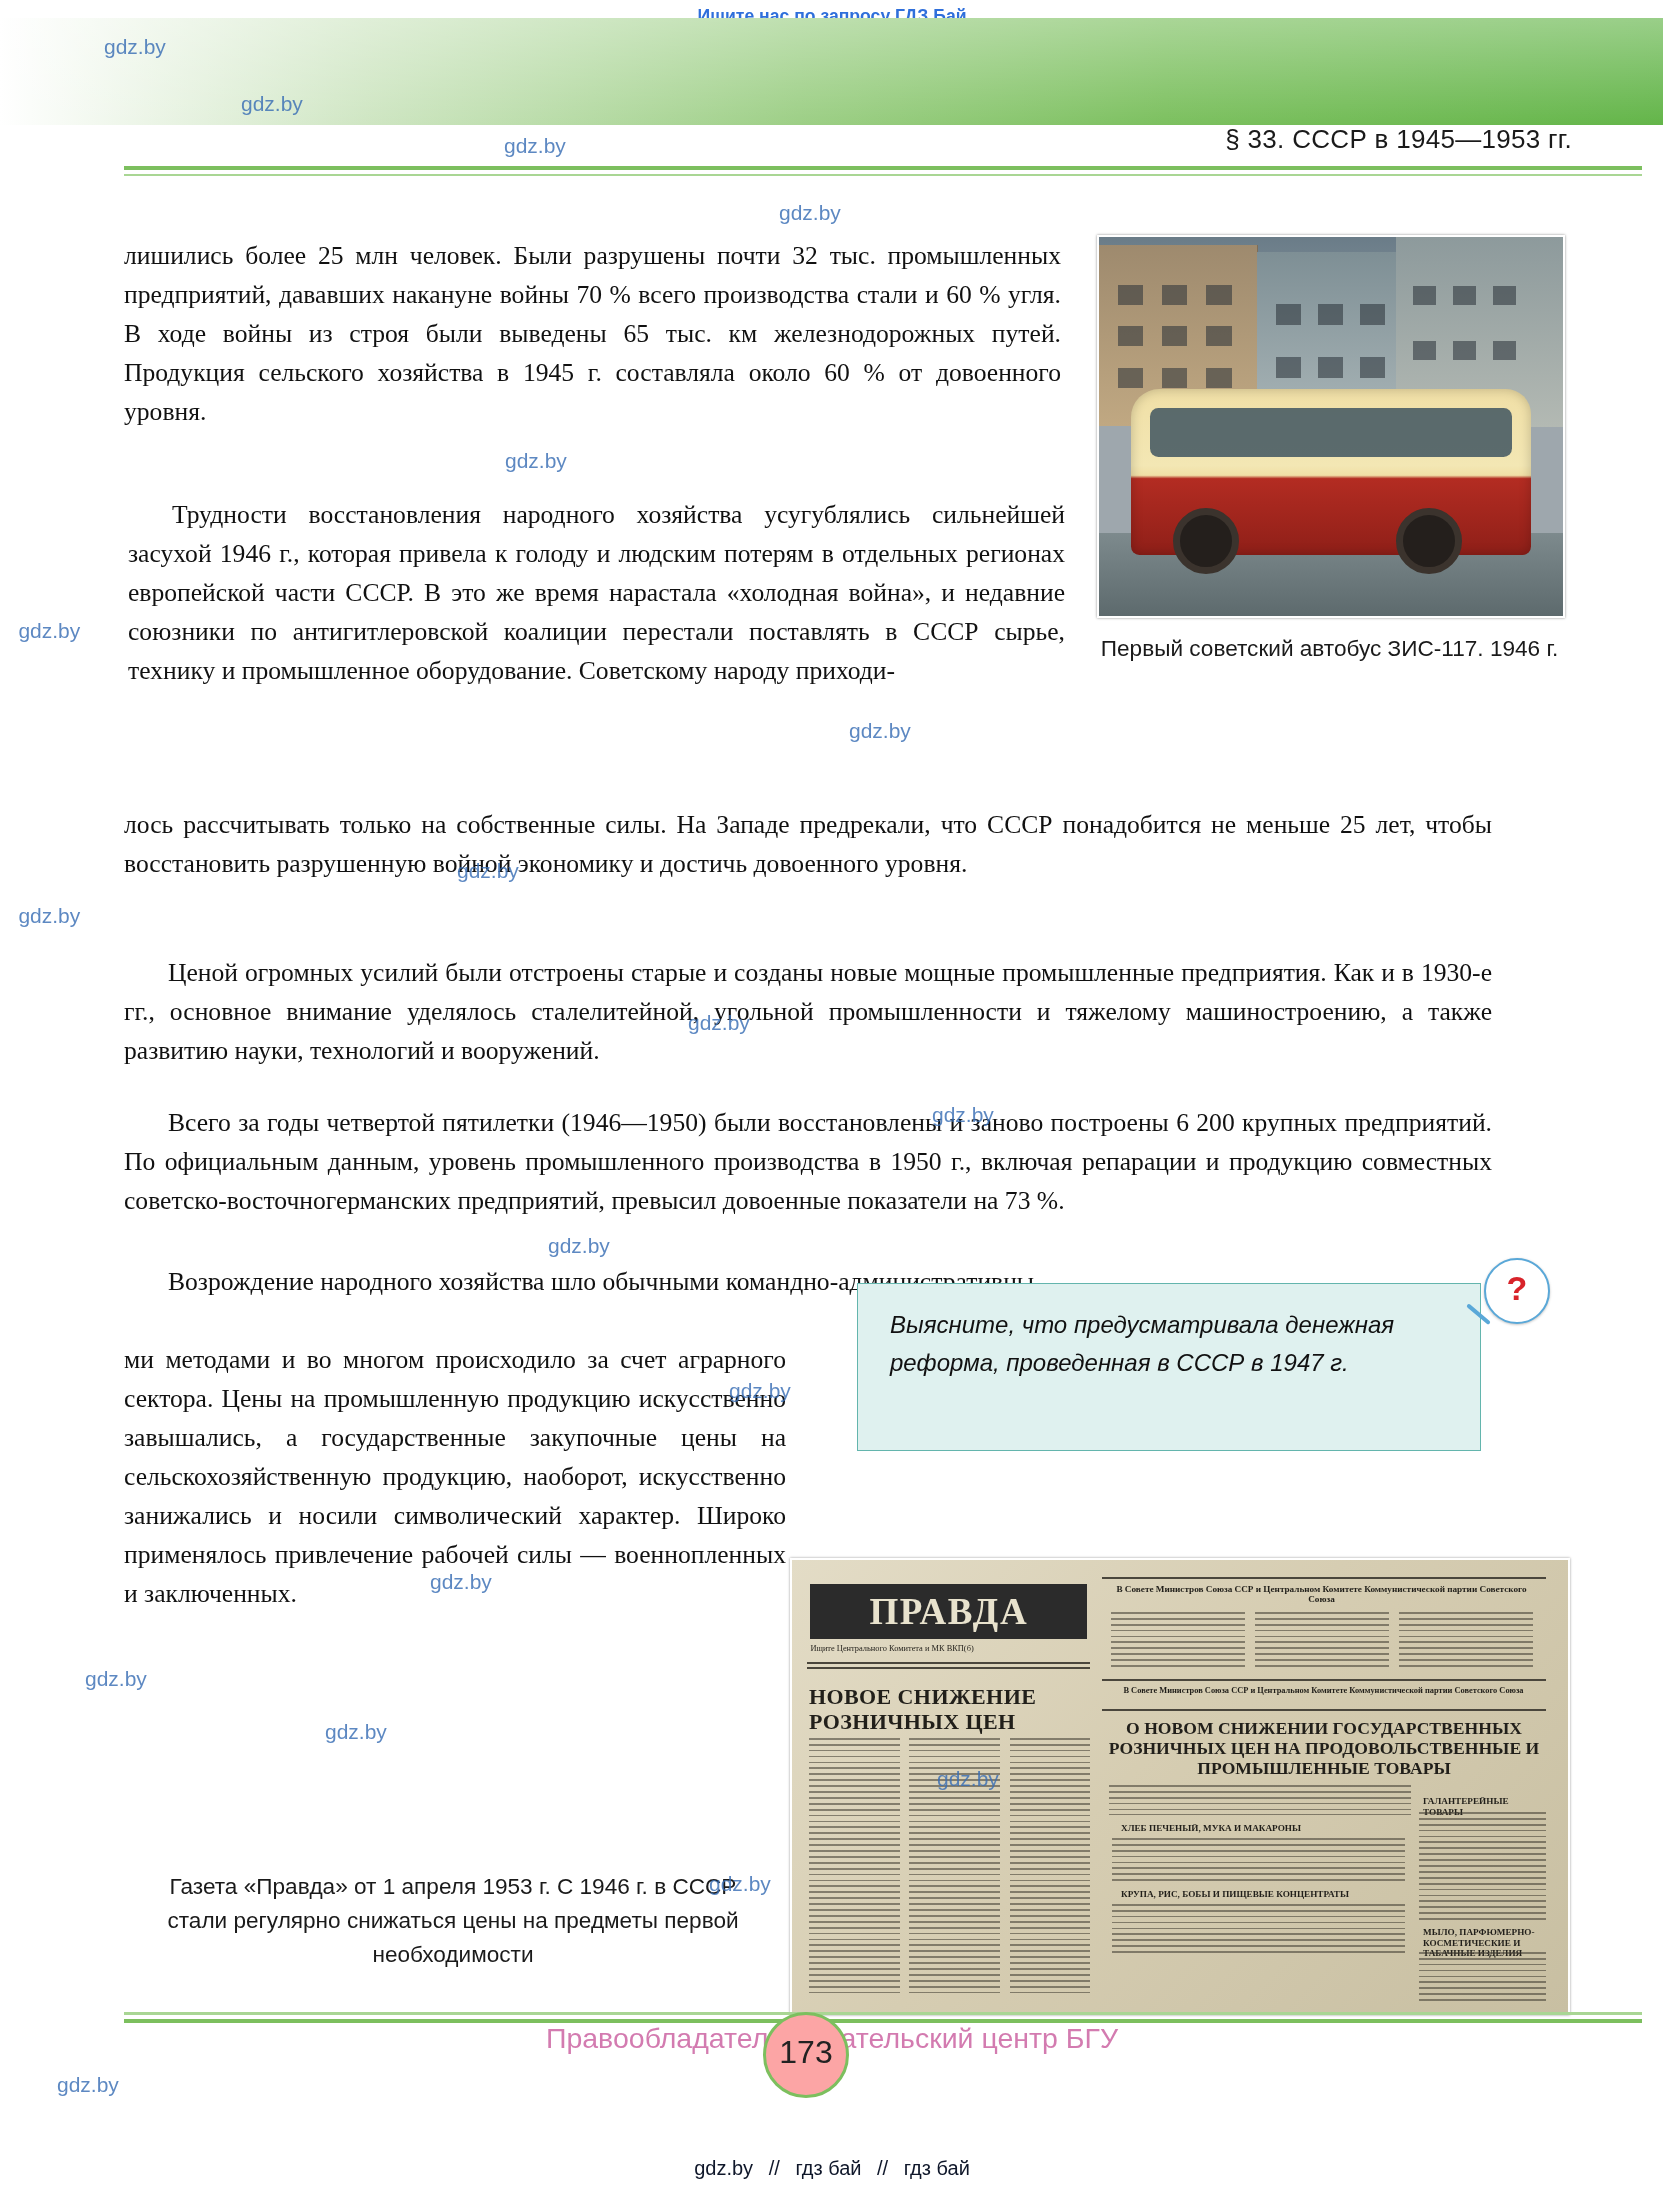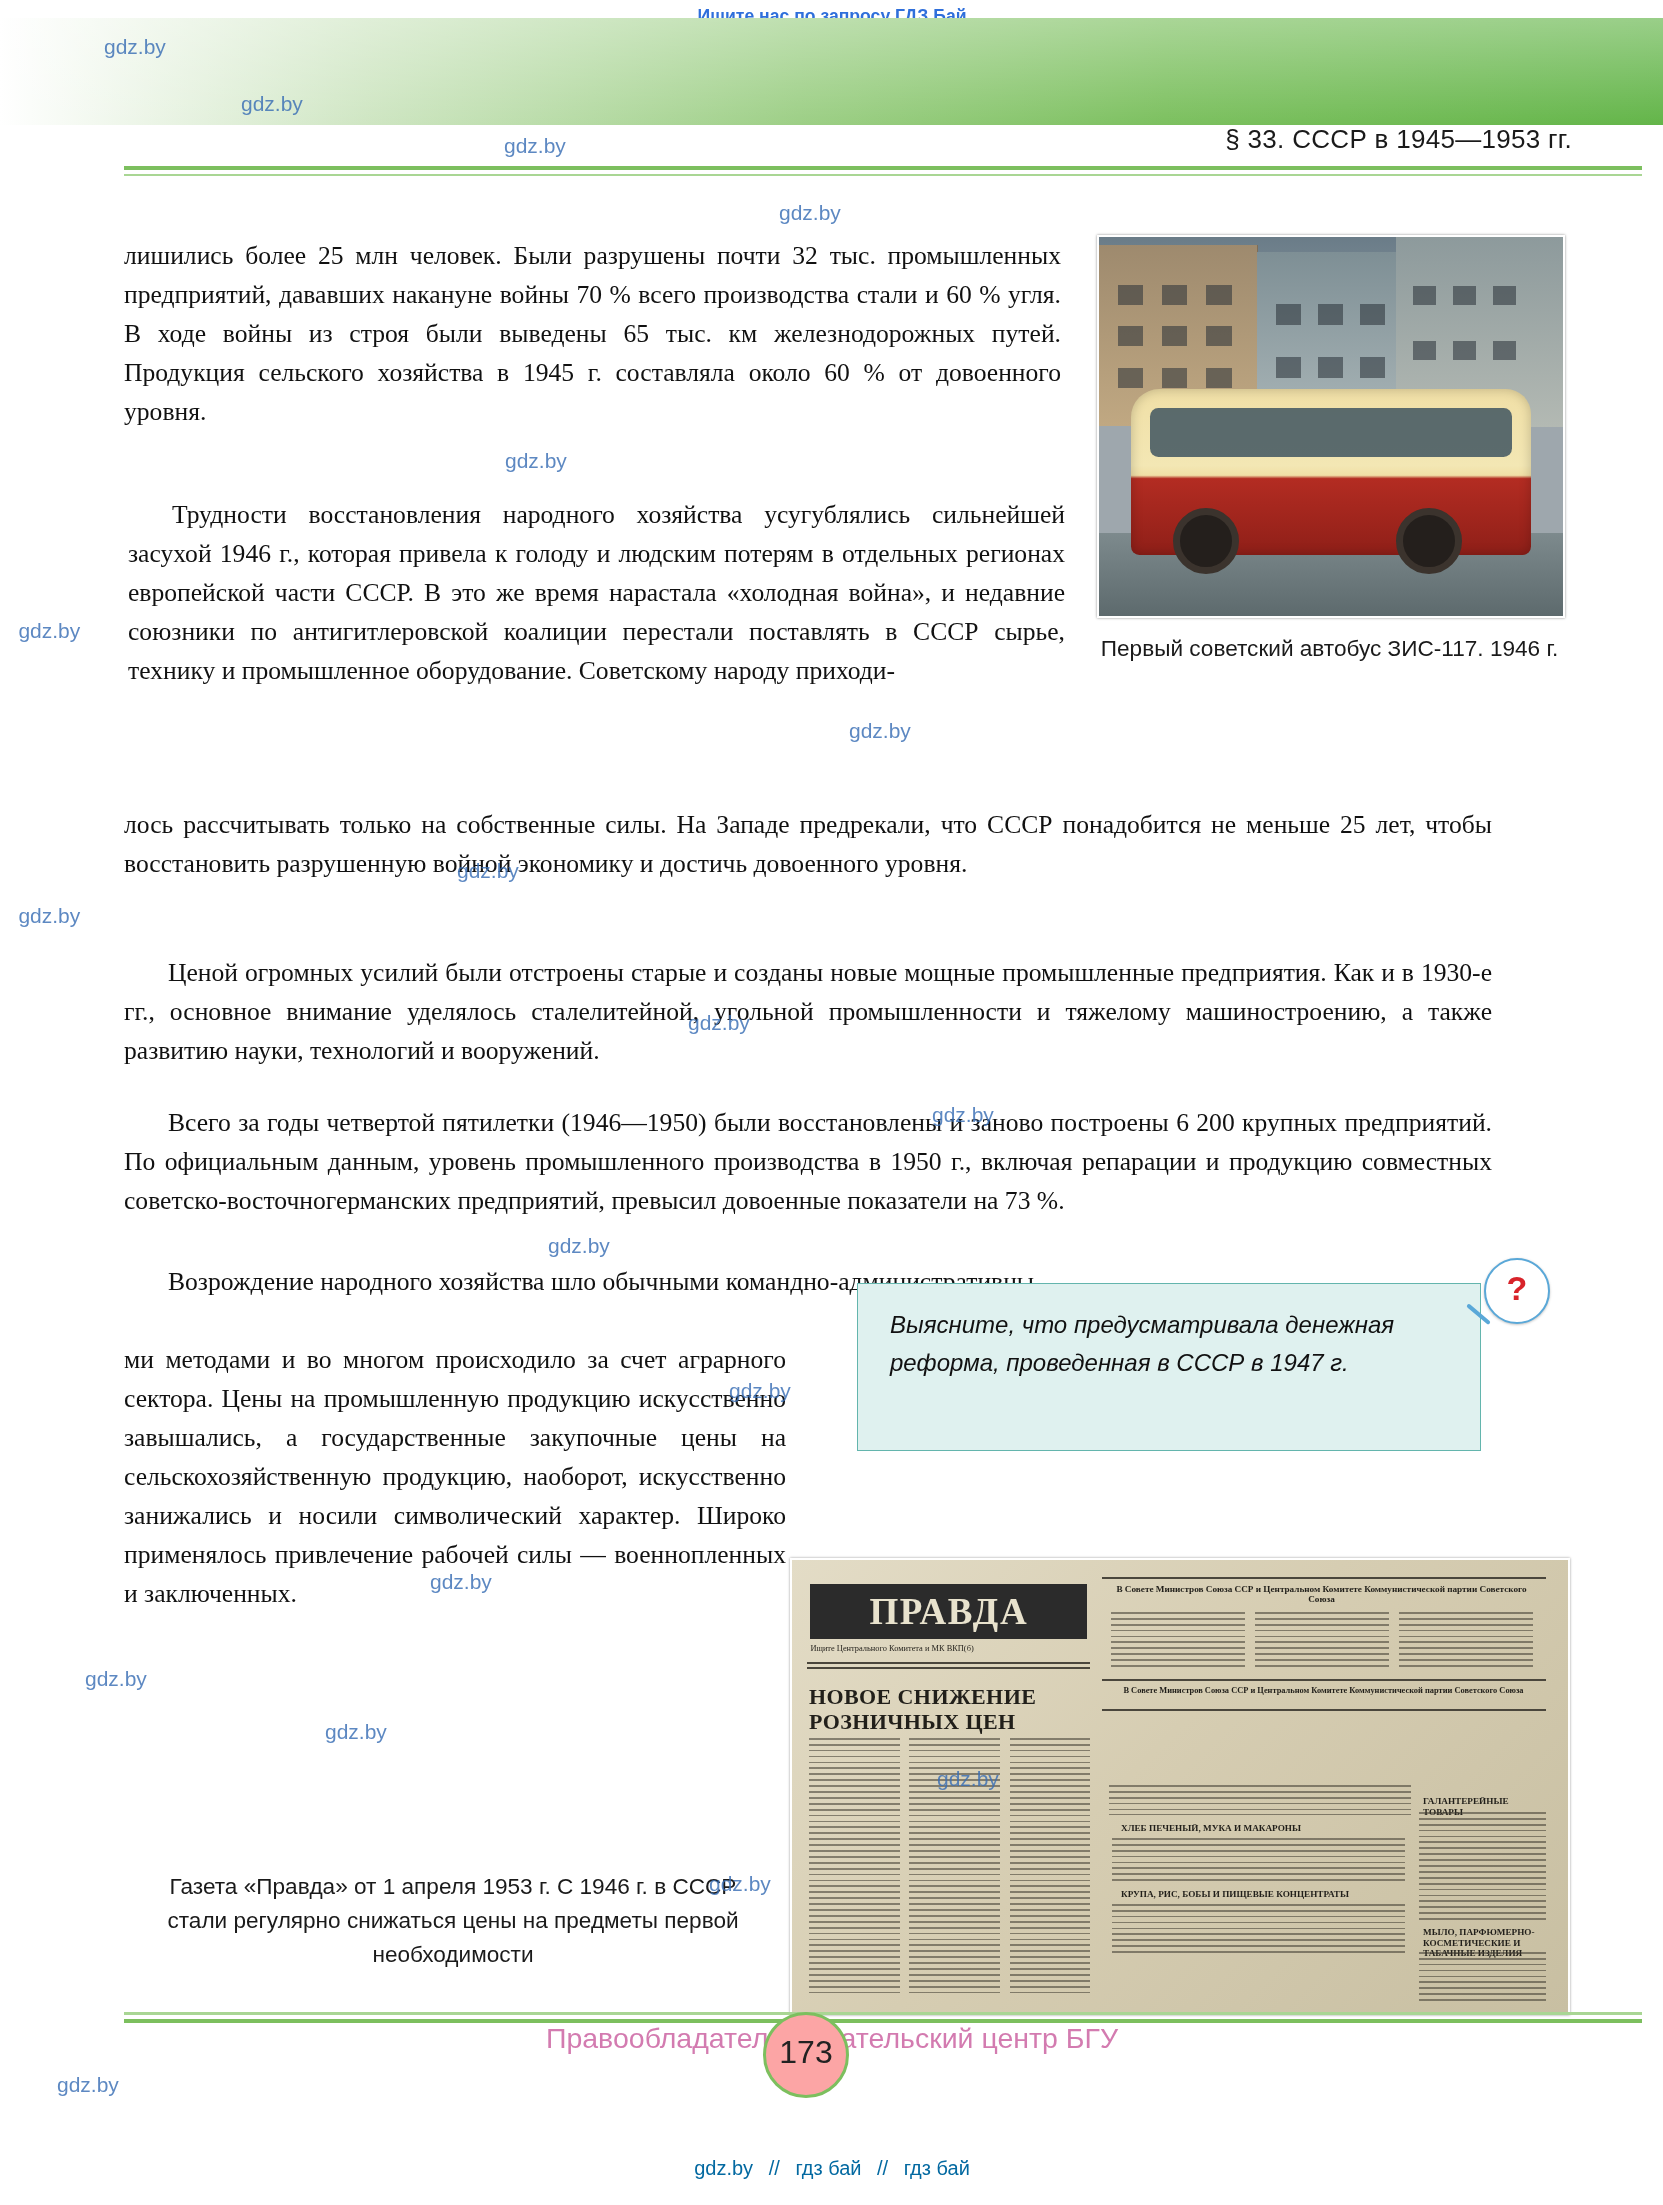--- a/index.html
+++ b/index.html
@@ -334,21 +334,21 @@
     opacity: 0.78;
   }
   .bottom-links {
     position: absolute;
     top: 2157px;
     left: 0;
     width: 1664px;
     text-align: center;
     font-family: "Liberation Sans", sans-serif;
     font-size: 20px;
-    color: #0369a1;
+    color: #0f172a;
   }
   .bottom-links span { margin: 0 5px; }
 
   
   .wm {
     position: absolute;
     font-family: "Liberation Sans", sans-serif;
     font-size: 21px;
     color: #3a6fb5;
     opacity: 0.82;
@@ -443,20 +443,21 @@
   <div class="news-head" style="top:23.5px;left:320px;width:419px;font-size:9.2px;font-weight:bold;text-align:center;">В Совете Министров Союза ССР и Центральном Комитете Коммунистической партии Советского Союза</div>
 
   <div class="news-col" style="top:52px;left:319px;width:134px;height:57px;"></div>
   <div class="news-col" style="top:52px;left:463px;width:134px;height:57px;"></div>
   <div class="news-col" style="top:52px;left:607px;width:134px;height:57px;"></div>
 
   <div class="news-rule" style="top:119px;left:310px;width:444px;"></div>
   <div class="news-head" style="top:126px;left:315px;width:433px;font-size:8.4px;font-weight:bold;text-align:center;">В Совете Министров Союза ССР и Центральном Комитете Коммунистической партии Советского Союза</div>
   <div class="news-rule" style="top:149px;left:310px;width:444px;"></div>
 
+  <div class="news-head" style="top:158px;left:314px;width:436px;font-size:17.6px;text-align:center;">О НОВОМ СНИЖЕНИИ ГОСУДАРСТВЕННЫХ РОЗНИЧНЫХ ЦЕН НА ПРОДОВОЛЬСТВЕННЫЕ И ПРОМЫШЛЕННЫЕ ТОВАРЫ</div>
 
   <div class="news-col" style="top:225px;left:317px;width:302px;height:30px;"></div>
 
   <div class="news-head" style="top:263px;left:329px;width:277px;font-size:9.2px;">ХЛЕБ ПЕЧЕНЫЙ, МУКА И МАКАРОНЫ</div>
   <div class="news-col" style="top:278px;left:320px;width:293px;height:44px;"></div>
 
   <div class="news-head" style="top:329px;left:329px;width:285px;font-size:9.2px;">КРУПА, РИС, БОБЫ И ПИЩЕВЫЕ КОНЦЕНТРАТЫ</div>
   <div class="news-col" style="top:344px;left:320px;width:293px;height:50px;"></div>
 
   <div class="news-head" style="top:236px;left:631px;width:126px;font-size:9.2px;">ГАЛАНТЕРЕЙНЫЕ ТОВАРЫ</div>

